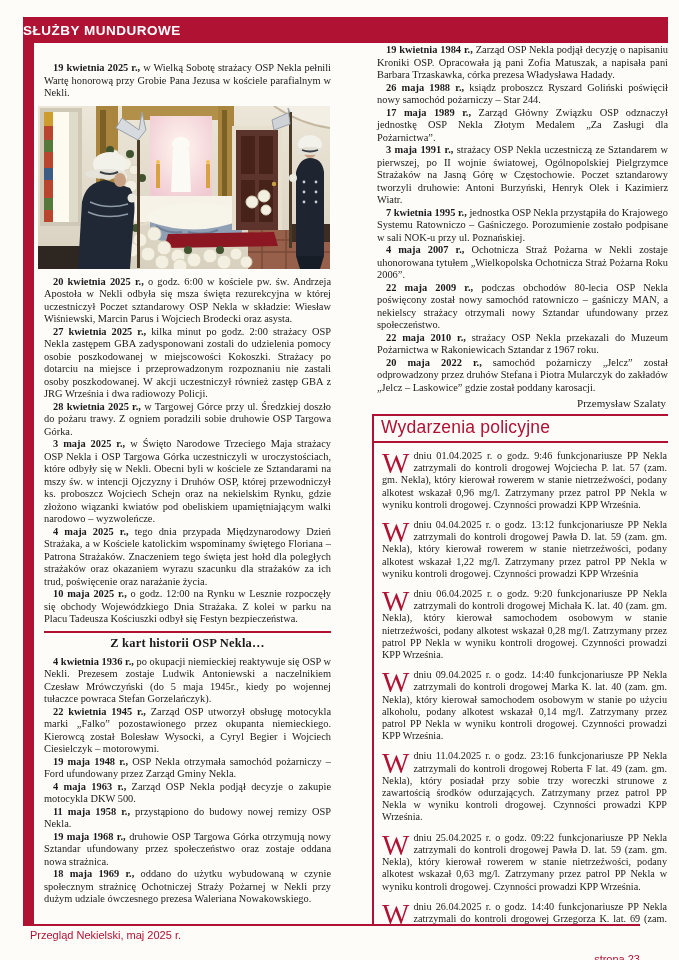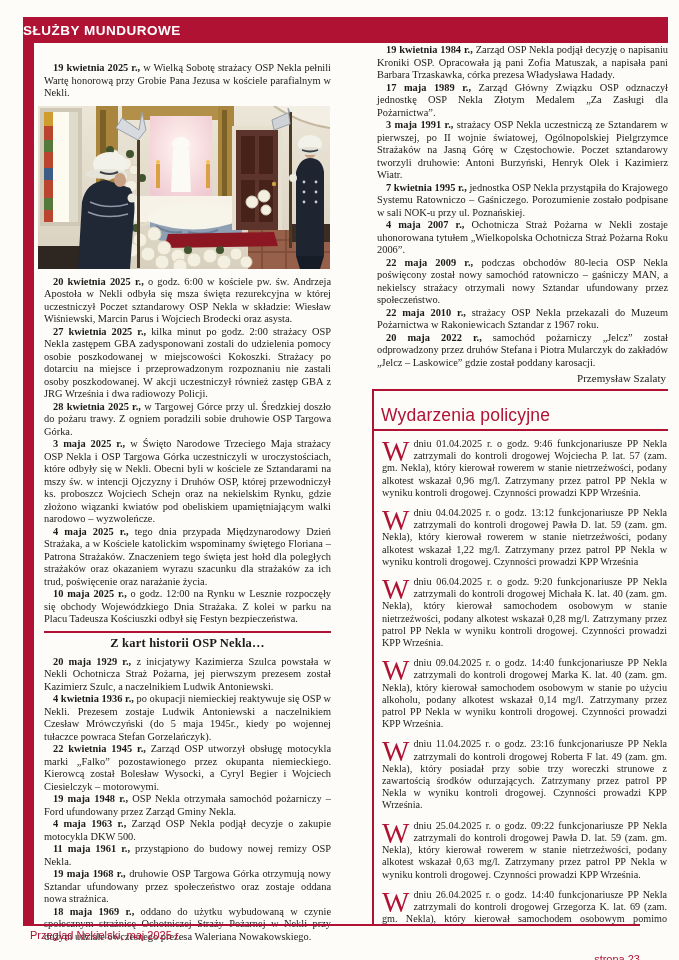--- a/index.html
+++ b/index.html
@@ -27,21 +27,21 @@
 
   .divider{height:2px;background:var(--accent);margin:5px 0 3px;}
   .history-heading{text-align:center;font-weight:700;font-size:12.5px;margin:3px 0 5px;letter-spacing:.2px;}
 
   .signature{text-align:right;font-size:11px;margin:3px 2px 5px 0;padding-left:5px;}
 
   
   .police-box{flex:1;border-left:2px solid var(--accent);border-top:2px solid var(--accent);
               overflow:hidden;box-sizing:border-box;}
   .police-heading{font-family:"Liberation Sans",sans-serif;color:var(--accent);font-size:17.5px;
-                  padding:14px 0 3px 7px;border-bottom:2px solid var(--accent);letter-spacing:.2px;}
+                  padding:1px 0 3px 7px;border-bottom:2px solid var(--accent);letter-spacing:.2px;}
   .events{padding:7px 1px 0 8px;}
   .event{margin:0 0 8px;text-align:justify;font-size:10.2px;line-height:12.2px;}
   .dropcap{float:left;font-size:29px;line-height:22px;color:var(--accent);margin:2px 4px 0 0;
            font-family:"Liberation Serif",serif;}
 
   
   .footer-line{position:absolute;left:23px;top:924px;width:617px;height:2px;background:var(--accent);}
   .footer-left{position:absolute;left:30px;top:929px;font-family:"Liberation Sans",sans-serif;
                font-size:11px;color:var(--accent);}
   .footer-right{position:absolute;right:39px;top:953px;font-family:"Liberation Sans",sans-serif;
@@ -210,45 +210,45 @@
         <p class="para"><b class="lead">4 maja 2025 r.,</b> <span>tego dnia przypada Międzynarodowy Dzień Strażaka, a w Kościele katolickim wspominamy świętego Floriana – Patrona Strażaków. Znaczeniem tego święta jest hołd dla poległych strażaków oraz okazaniem wyrazu szacunku dla strażaków za ich trud, poświęcenie oraz narażanie życia.</span></p>
 
         <p class="para"><b class="lead">10 maja 2025 r.,</b> <span>o godz. 12:00 na Rynku w Lesznie rozpoczęły się obchody Wojewódzkiego Dnia Strażaka. Z kolei w parku na Placu Tadeusza Kościuszki odbył się Festyn bezpieczeństwa.</span></p>
       </div>
 
     <div class="divider"></div>
     <div class="history-heading">Z kart historii OSP Nekla…</div>
 
     <div>
 
-        <p class="para"><b class="lead">20 maja 1929 r.,</b> <span>z inicjatywy Kazimierza Szulca powstała w Nekli Ochotnicza Straż Pożarna, jej pierwszym prezesem został Kazimierz Szulc, a naczelnikiem Ludwik Antoniewski.</span></p>
 
         <p class="para"><b class="lead">4 kwietnia 1936 r.,</b> <span>po okupacji niemieckiej reaktywuje się OSP w Nekli. Prezesem zostaje Ludwik Antoniewski a naczelnikiem Czesław Mrówczyński (do 5 maja 1945r., kiedy po wojennej tułaczce powraca Stefan Gorzelańczyk).</span></p>
 
         <p class="para"><b class="lead">22 kwietnia 1945 r.,</b> <span>Zarząd OSP utworzył obsługę motocykla marki „Falko” pozostawionego przez okupanta niemieckiego. Kierowcą został Bolesław Wysocki, a Cyryl Begier i Wojciech Ciesielczyk – motorowymi.</span></p>
 
         <p class="para"><b class="lead">19 maja 1948 r.,</b> <span>OSP Nekla otrzymała samochód pożarniczy – Ford ufundowany przez Zarząd Gminy Nekla.</span></p>
 
 
         <p class="para"><b class="lead">4 maja 1963 r.,</b> <span>Zarząd OSP Nekla podjął decyzje o zakupie motocykla DKW 500.</span></p>
 
-        <p class="para"><b class="lead">11 maja 1961 r.,</b> <span>przystąpiono do budowy nowej remizy OSP Nekla.</span></p>
+        <p class="para"><b class="lead">11 maja 1958 r.,</b> <span>przystąpiono do budowy nowej remizy OSP Nekla.</span></p>
 
         <p class="para"><b class="lead">19 maja 1968 r.,</b> <span>druhowie OSP Targowa Górka otrzymują nowy Sztandar ufundowany przez społeczeństwo oraz zostaje oddana nowa strażnica.</span></p>
 
         <p class="para"><b class="lead">18 maja 1969 r.,</b> <span>oddano do użytku wybudowaną w czynie społecznym strażnicę Ochotniczej Straży Pożarnej w Nekli przy dużym udziale ówczesnego prezesa Waleriana Nowakowskiego.</span></p>
       </div>
   </div>
 
   <div class="col-right">
 
     <div class="chronicle">
 
         <p class="para"><b class="lead">19 kwietnia 1984 r.,</b> <span>Zarząd OSP Nekla podjął decyzję o napisaniu Kroniki OSP. Opracowała ją pani Zofia Matuszak, a napisała pani Barbara Trzaskawka, córka prezesa Władysława Hadady.</span></p>
 
+        <p class="para"><b class="lead">26 maja 1988 r.,</b> <span>ksiądz proboszcz Ryszard Goliński poświęcił nowy samochód pożarniczy – Star 244.</span></p>
 
         <p class="para"><b class="lead">17 maja 1989 r.,</b> <span>Zarząd Główny Związku OSP odznaczył jednostkę OSP Nekla Złotym Medalem „Za Zasługi dla Pożarnictwa”.</span></p>
 
         <p class="para"><b class="lead">3 maja 1991 r.,</b> <span>strażacy OSP Nekla uczestniczą ze Sztandarem w pierwszej, po II wojnie światowej, Ogólnopolskiej Pielgrzymce Strażaków na Jasną Górę w Częstochowie. Poczet sztandarowy tworzyli druhowie: Antoni Burzyński, Henryk Olek i Kazimierz Wiatr.</span></p>
 
         <p class="para"><b class="lead">7 kwietnia 1995 r.,</b> <span>jednostka OSP Nekla przystąpiła do Krajowego Systemu Ratowniczo – Gaśniczego. Porozumienie zostało podpisane w sali NOK-u przy ul. Poznańskiej.</span></p>
 
         <p class="para"><b class="lead">4 maja 2007 r.,</b> <span>Ochotnicza Straż Pożarna w Nekli zostaje uhonorowana tytułem „Wielkopolska Ochotnicza Straż Pożarna Roku 2006”.</span></p>
 
         <p class="para"><b class="lead">22 maja 2009 r.,</b> <span>podczas obchodów 80-lecia OSP Nekla poświęcony został nowy samochód ratowniczo – gaśniczy MAN, a nekielscy strażacy otrzymali nowy Sztandar ufundowany przez społeczeństwo.</span></p>

